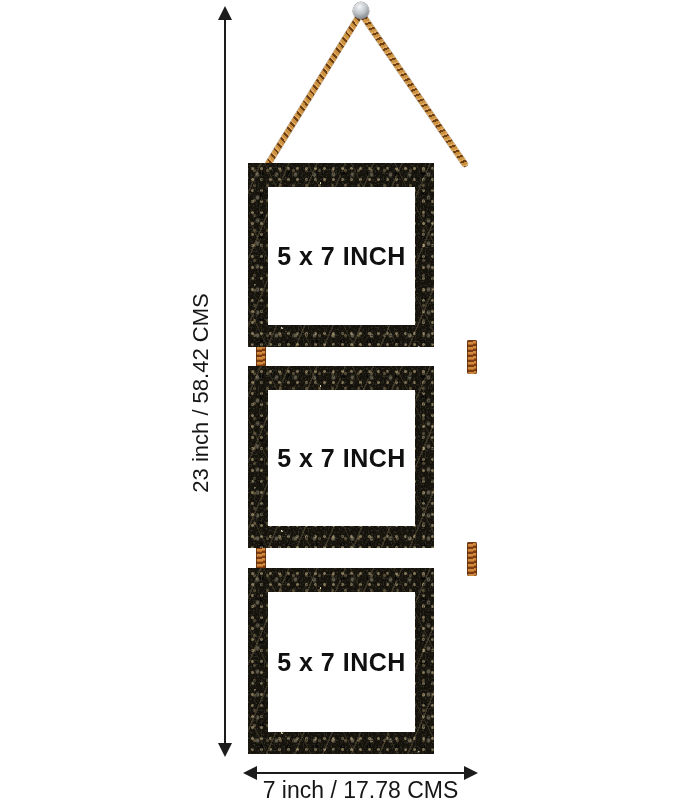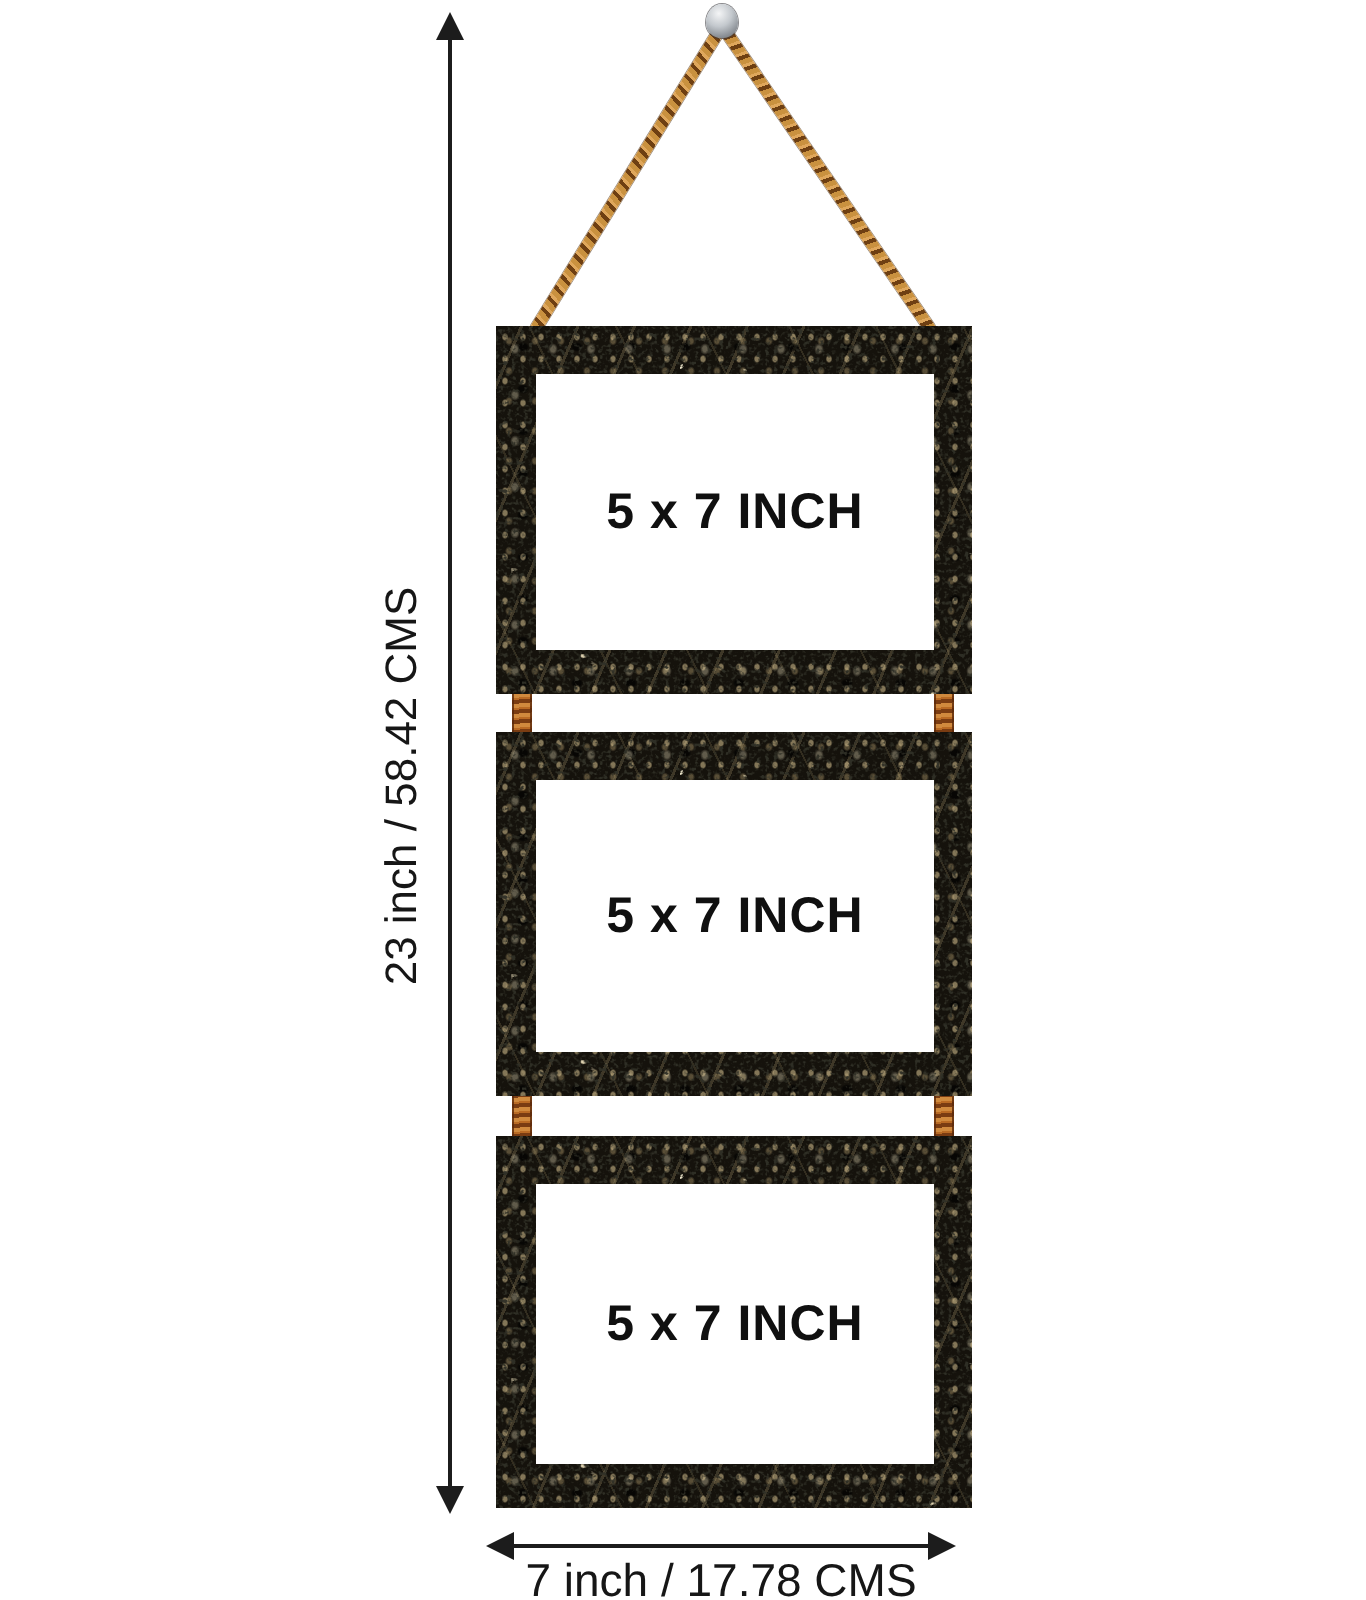--- a/index.html
+++ b/index.html
@@ -41,21 +41,21 @@
   }
   .connector{
     position:absolute;width:10px;height:34px;z-index:1;border-radius:2px;
     background:repeating-linear-gradient(175deg,#7a3c12 0 2px,#d08a3e 2px 4px,#b96a24 4px 5px);
     box-shadow:inset 1px 0 0 rgba(90,40,10,.8),inset -1px 0 0 rgba(90,40,10,.8);
   }
   .c1l{left:256px;top:340px;} .c1r{left:467px;top:340px;}
   .c2l{left:256px;top:542px;} .c2r{left:467px;top:542px;}
   
   .frame{
-    position:absolute;left:248px;width:238px;z-index:2;
+    position:absolute;left:248px;width:186px;z-index:2;
     background-color:#15120c;
     background-image:
       radial-gradient(rgba(222,200,150,.55) 1px,rgba(0,0,0,0) 1.7px),
       radial-gradient(rgba(170,150,105,.45) 1px,rgba(0,0,0,0) 2px),
       radial-gradient(rgba(236,226,191,.35) 1.2px,rgba(0,0,0,0) 2.4px),
       radial-gradient(rgba(0,0,0,.65) 2px,rgba(0,0,0,0) 3.2px),
       repeating-linear-gradient(113deg,rgba(0,0,0,0) 0 11px,rgba(214,192,140,.22) 11px 12.5px,rgba(0,0,0,0) 12.5px 26px),
       repeating-linear-gradient(64deg,rgba(0,0,0,0) 0 17px,rgba(190,170,120,.18) 17px 18px,rgba(0,0,0,0) 18px 39px);
     background-size:9px 11px,13px 15px,19px 23px,27px 21px,auto,auto;
   }

